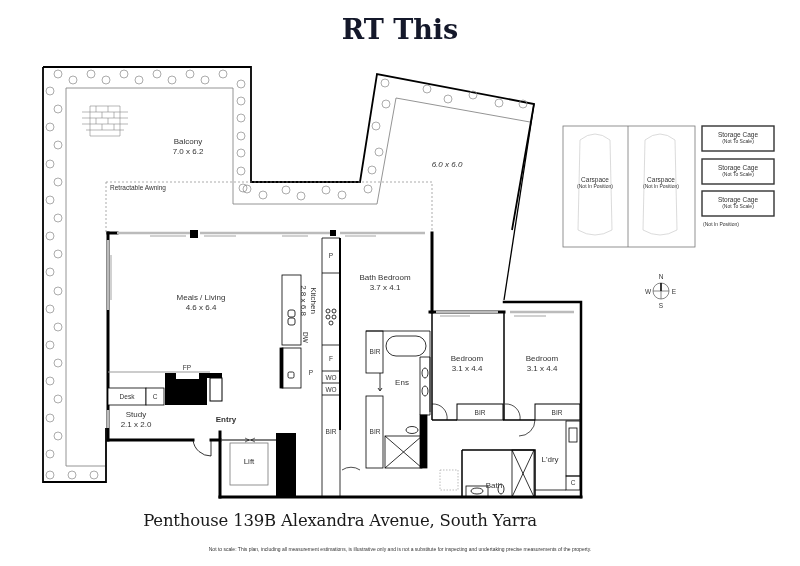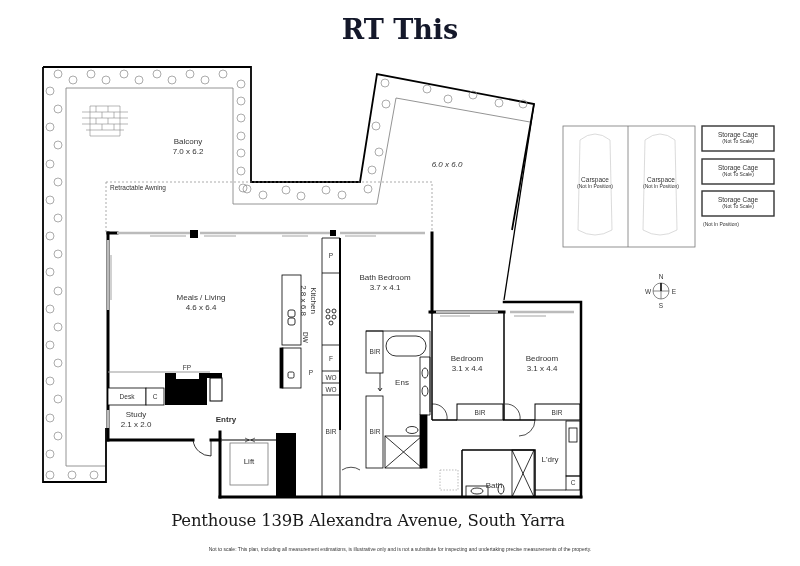--- a/index.html
+++ b/index.html
@@ -2,21 +2,21 @@
 <html><head>
 <meta charset="utf-8">
 <style>
   html, body { margin:0; padding:0; background:#ffffff; }
   body { width:800px; height:566px; position:relative; overflow:hidden; font-family:"Liberation Sans", sans-serif; color:#222; }
   .brand { position:absolute; left:0; top:14px; width:800px; text-align:center; font-family:"DejaVu Serif", serif; font-weight:bold; font-size:27px; color:#14182a; letter-spacing:0px; }
   .plan { position:absolute; left:0; top:0; width:800px; height:566px; }
   .lbl { position:absolute; text-align:center; font-size:8px; line-height:9.5px; color:#333; white-space:nowrap; transform:translateX(-50%); }
   .lbl.s { font-size:6.5px; line-height:7px; }
   .lbl.rot { transform:translateX(-50%) rotate(90deg); }
-  .address { position:absolute; left:0; top:511px; width:680px; text-align:center; font-family:"DejaVu Serif", serif; font-size:16.5px; color:#1a1a1a; letter-spacing:-0.2px; font-weight:300;padding-left:28px; }
+  .address { position:absolute; left:0; top:511px; width:680px; text-align:center; font-family:"DejaVu Serif", serif; font-size:16.5px; color:#1a1a1a; letter-spacing:-0.2px; font-weight:300; }
   .disclaimer { position:absolute; left:0; top:546px; width:800px; text-align:center; font-size:5px; color:#333; }
 </style>
 </head>
 <body>
 
 <div class="brand">RT This</div>
 
 <svg class="plan" viewBox="0 0 800 566" width="800" height="566" xmlns="http://www.w3.org/2000/svg">
 
   <g fill="none">

